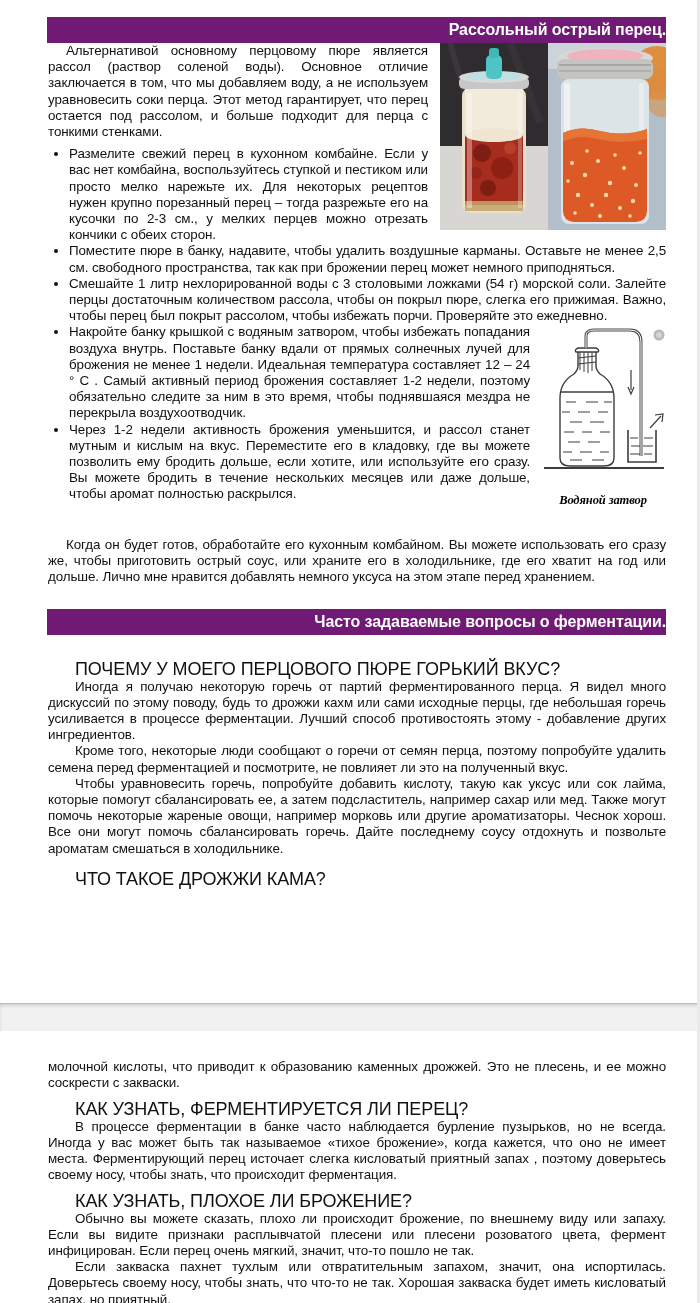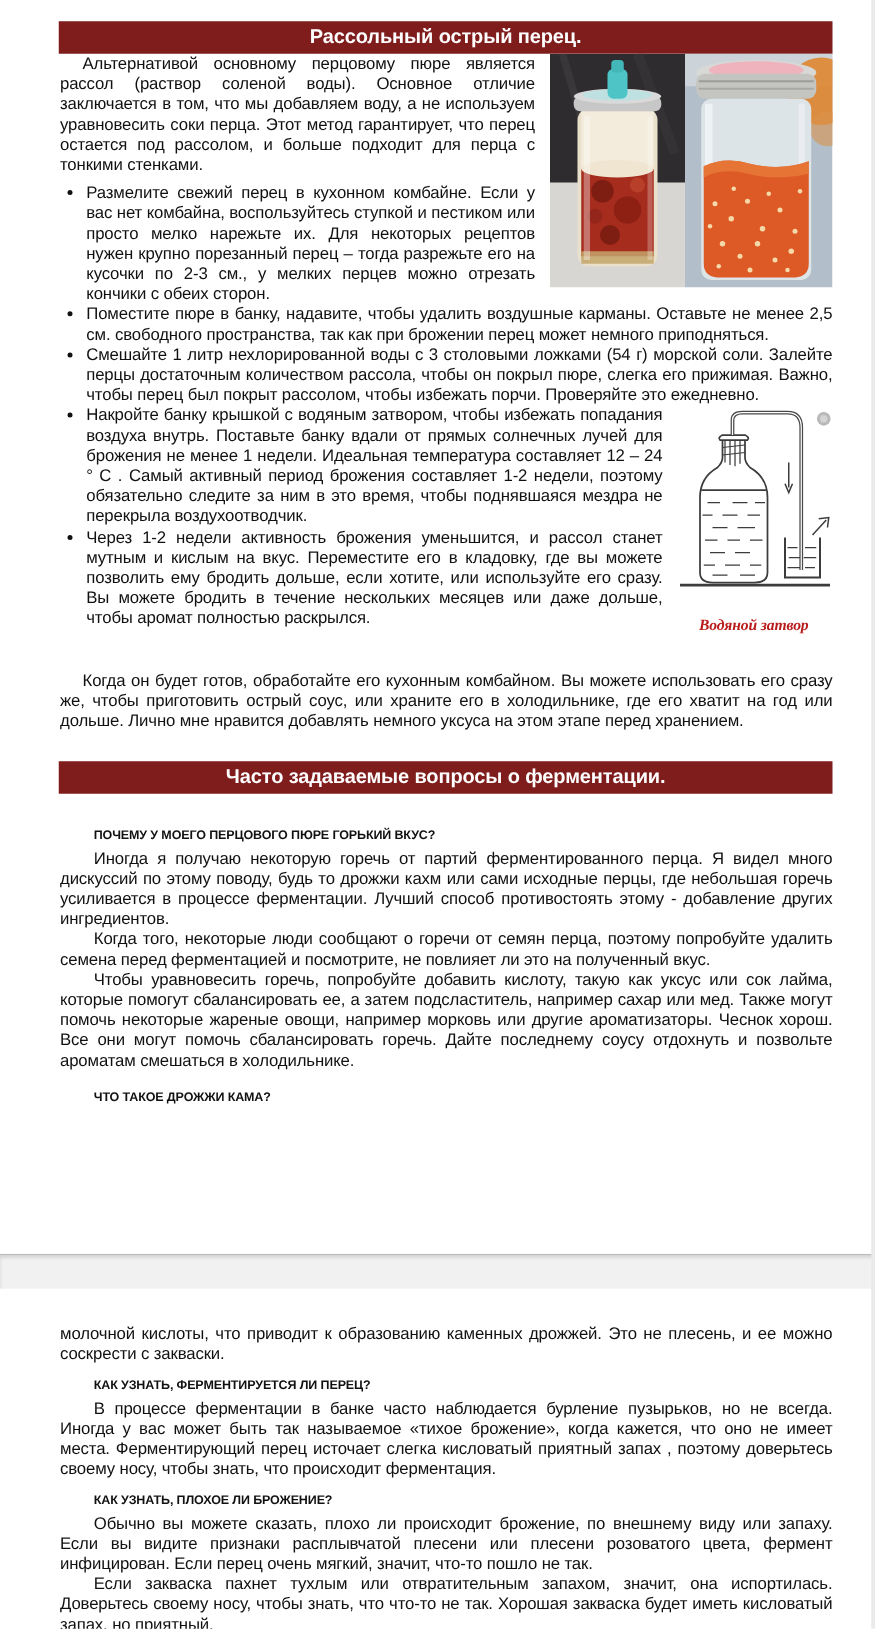--- a/index.html
+++ b/index.html
@@ -20,27 +20,27 @@
   }
   .page {
     position: relative;
     background: #ffffff;
     box-sizing: border-box;
   }
   .page-1 { height: 1003px; padding-top: 17px; }
   .page-2 { height: 245px; padding-top: 28px; }
 
   .title-bar {
-    background: #7f1d1d;
+    background: #701a75;
     color: #ffffff;
     font-weight: bold;
     font-size: 16px;
     height: 26px;
     line-height: 26px;
-    text-align: center;
+    text-align: right;
     margin-left: 47px;
     margin-right: 34px;
   }
   .faq-bar { margin-top: 24px; }
 
   .content {
     margin-left: 48px;
     margin-right: 34px;
     text-align: justify;
   }
@@ -71,26 +71,26 @@
     margin: 2px 0 2px 10px;
     text-align: center;
   }
   .diagram-caption {
     font-family: "Liberation Serif", serif;
     font-weight: bold;
     font-style: italic;
     font-size: 12.5px;
     line-height: 14px;
     margin-top: 2px;
-    color: #b91c1c;
+    color: #000000;
   }
 
   .faq-question {
-    font-size: 10px;
-    font-weight: bold;
+    font-size: 18px;
+    font-weight: normal;
     margin: 14px 0 1px 0;
     padding-left: 27px;
     text-align: left;
   }
   .faq-question.first { margin-top: 26px; }
   .page-2 .faq-question { margin-top: 10px; }
   .faq-para { text-indent: 27px; }
   .no-indent { text-indent: 0; }
   .note-para { text-indent: 27px; }
 
@@ -244,21 +244,21 @@
     <p class="indent closing">Когда он будет готов, обработайте его кухонным комбайном. Вы можете использовать его сразу же, чтобы приготовить острый соус, или храните его в холодильнике, где его хватит на год или дольше. Лично мне нравится добавлять немного уксуса на этом этапе перед хранением.</p>
   </div>
 
   <div class="title-bar faq-bar">
     <span>Часто задаваемые вопросы о ферментации.</span>
   </div>
 
   <div class="content faq">
     <h3 class="faq-question first">ПОЧЕМУ У МОЕГО ПЕРЦОВОГО ПЮРЕ ГОРЬКИЙ ВКУС?</h3>
     <p class="faq-para">Иногда я получаю некоторую горечь от партий ферментированного перца. Я видел много дискуссий по этому поводу, будь то дрожжи кахм или сами исходные перцы, где небольшая горечь усиливается в процессе ферментации. Лучший способ противостоять этому - добавление других ингредиентов.</p>
-    <p class="faq-para">Когда того, некоторые люди сообщают о горечи от семян перца, поэтому попробуйте удалить семена перед ферментацией и посмотрите, не повлияет ли это на полученный вкус.</p>
+    <p class="faq-para">Кроме того, некоторые люди сообщают о горечи от семян перца, поэтому попробуйте удалить семена перед ферментацией и посмотрите, не повлияет ли это на полученный вкус.</p>
     <p class="faq-para">Чтобы уравновесить горечь, попробуйте добавить кислоту, такую как уксус или сок лайма, которые помогут сбалансировать ее, а затем подсластитель, например сахар или мед. Также могут помочь некоторые жареные овощи, например морковь или другие ароматизаторы. Чеснок хорош. Все они могут помочь сбалансировать горечь. Дайте последнему соусу отдохнуть и позвольте ароматам смешаться в холодильнике.</p>
 
     <h3 class="faq-question">ЧТО ТАКОЕ ДРОЖЖИ КАМА?</h3>
   </div>
 </div>
 
 <div class="page-separator"></div>
 
 <div class="page page-2">
   <div class="content faq">

